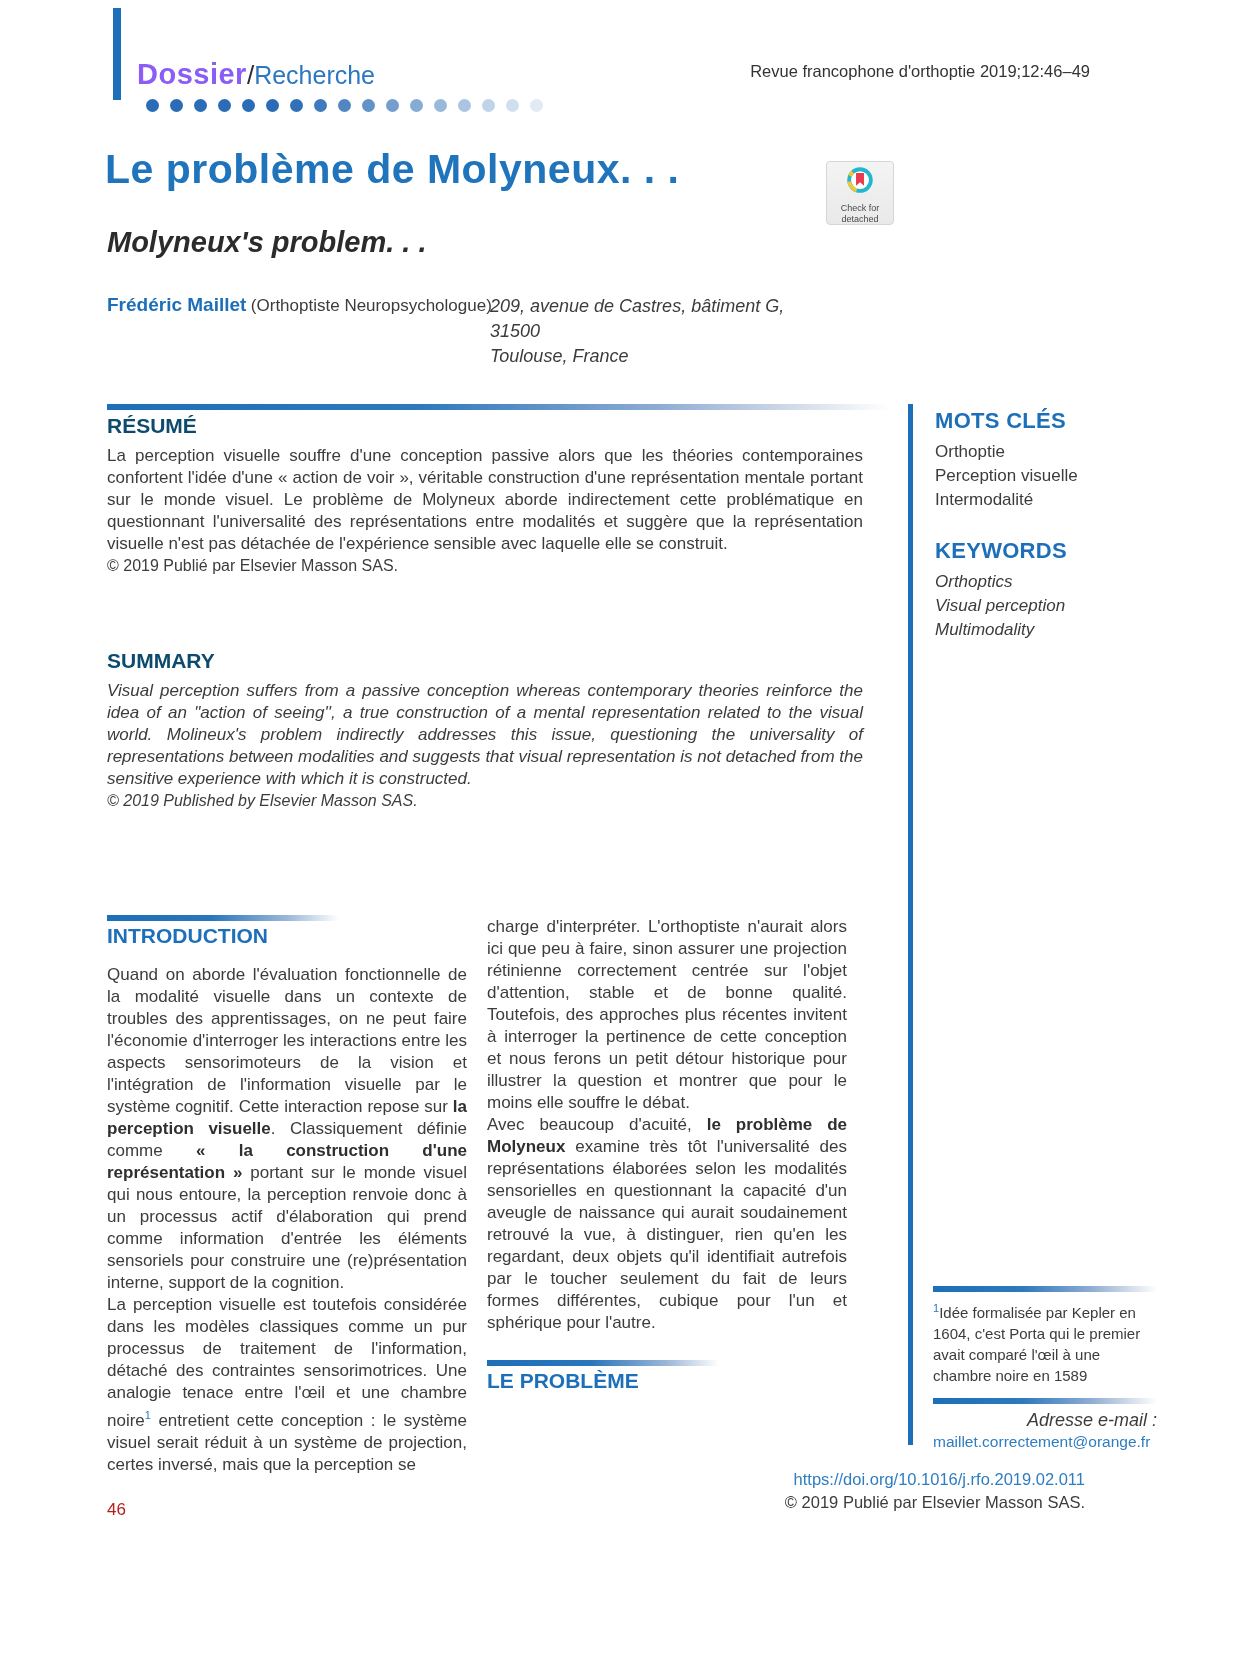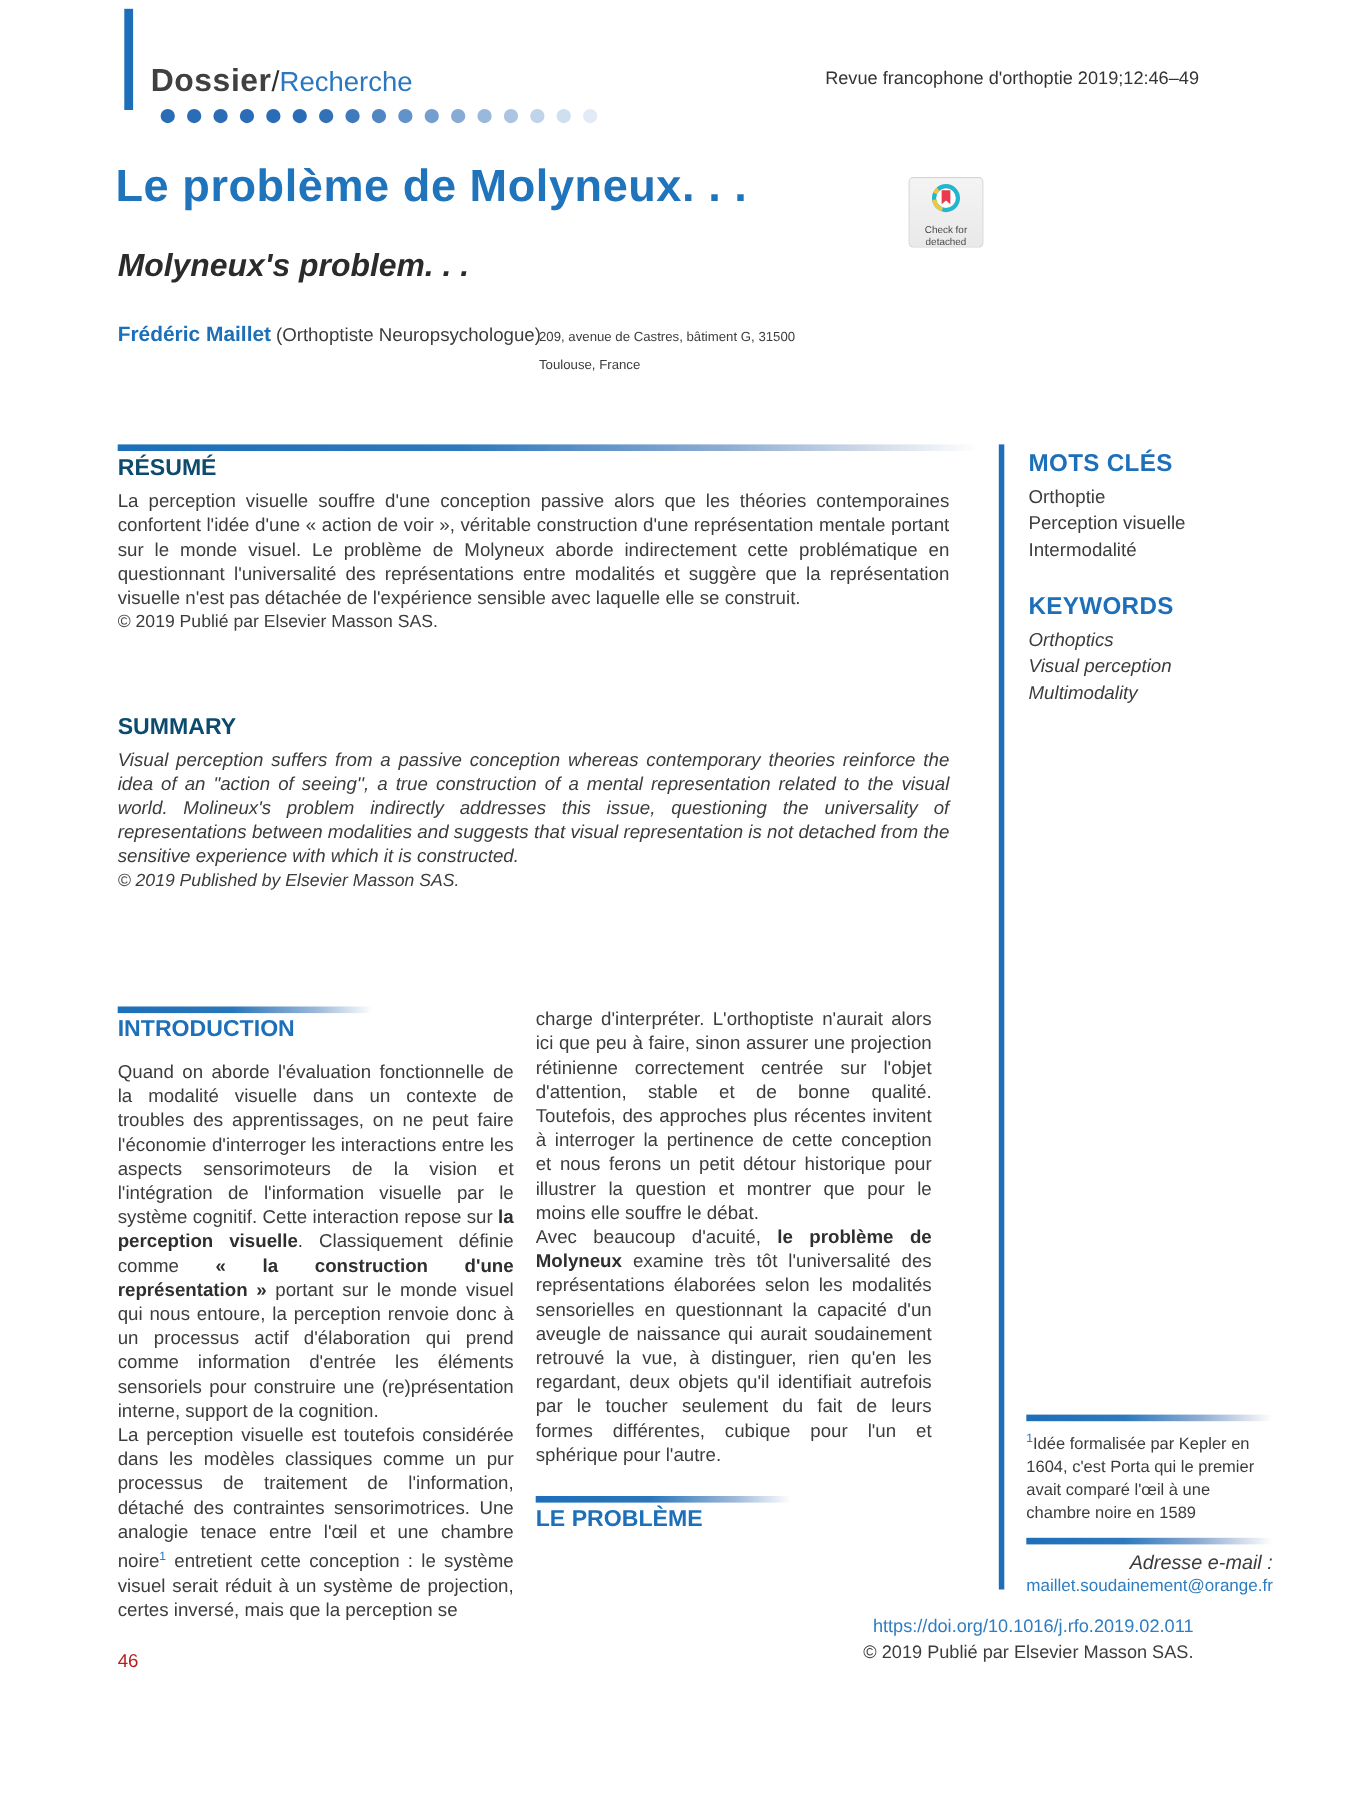--- a/index.html
+++ b/index.html
@@ -3,21 +3,21 @@
 <meta charset="utf-8">
 <style>
   * { margin:0; padding:0; box-sizing:border-box; }
   html,body { background:#ffffff; }
   body { font-family:"Liberation Sans", sans-serif; color:#3c3c3c; }
   .page { position:relative; width:1241px; height:1654px; background:#fff; overflow:hidden; }
 
   
   .vbar { position:absolute; left:113px; top:8px; width:8px; height:92px; background:#1c6fb8; }
   .brand { position:absolute; left:137px; top:58px; white-space:nowrap; }
-  .brand .b1 { font-size:29px; font-weight:bold; color:#404040; letter-spacing:.5px; }
+  .brand .b1 { font-size:29px; font-weight:bold; color:#8b5cf6; letter-spacing:.5px; }
   .brand .bsep { font-size:26px; color:#2d2d2d; font-weight:normal; }
   .brand .b2 { font-size:25px; color:#2b77c0; }
   .dots { position:absolute; left:146px; top:99px; display:flex; gap:11px; }
   .dots span { width:13px; height:13px; border-radius:50%; background:#2a6cb5; }
   .dots span:nth-child(7){opacity:.97}.dots span:nth-child(8){opacity:.9}
   .dots span:nth-child(9){opacity:.82}.dots span:nth-child(10){opacity:.74}
   .dots span:nth-child(11){opacity:.66}.dots span:nth-child(12){opacity:.57}
   .dots span:nth-child(13){opacity:.48}.dots span:nth-child(14){opacity:.4}
   .dots span:nth-child(15){opacity:.3}.dots span:nth-child(16){opacity:.22}
   .dots span:nth-child(17){opacity:.14}
@@ -27,21 +27,21 @@
   .title { position:absolute; left:105px; top:146px; font-size:41px; color:#1f74bc; letter-spacing:.5px; }
   .subtitle { position:absolute; left:107px; top:226px; font-size:29px; font-style:italic; color:#2b2b2b; }
 
   .badge { position:absolute; left:826px; top:161px; width:68px; height:64px; background:linear-gradient(#f4f4f4,#e9e9e9); border:1px solid #d6d6d6; border-radius:4px; text-align:center; padding-top:3px; cursor:pointer; }
   .badge .cap { font-size:9px; line-height:10.5px; color:#4a4a4a; }
 
   
   .author { position:absolute; left:107px; top:294px; white-space:nowrap; }
   .author .name { font-size:19px; font-weight:bold; color:#1c6fb8; }
   .author .role { font-size:17px; color:#3c3c3c; }
-  .address { position:absolute; left:490px; top:294px; font-size:12px; line-height:25px; color:#3c3c3c; width:320px; }
+  .address { position:absolute; left:490px; top:294px; font-size:18px; font-style:italic; line-height:25px; color:#3c3c3c; width:320px; }
 
   
   .rule { height:6px; background:linear-gradient(90deg,#1c6fb8 0%,#2e79bd 40%,#8cabd2 70%,#d3dce9 88%,rgba(255,255,255,0) 100%); }
   .rule-sm { width:232px; height:6px; background:linear-gradient(90deg,#1c6fb8 0%,#2a76bb 45%,#9db8d8 78%,rgba(255,255,255,0) 100%); }
 
   
   .resume { position:absolute; left:107px; top:404px; width:783px; }
   .resume h2, .summary h2 { font-size:21px; color:#0c4a6e; margin-top:4px; }
   .abs-body { margin-top:7px; font-size:17px; line-height:22px; text-align:justify; width:756px; color:#3c3c3c; }
   .abs-copy { font-size:16px; margin-top:2px; color:#3c3c3c; }
@@ -182,21 +182,21 @@
   </div>
 
   <div class="footnote">
     <div class="rule"></div>
     <div class="txt"><sup class="fn">1</sup><span>Idée formalisée par Kepler en 1604, c'est Porta qui le premier avait comparé l'œil à une chambre noire en 1589</span></div>
   </div>
 
   <div class="email-block">
     <div class="rule"></div>
     <div class="lbl">Adresse e-mail :</div>
-    <div class="val">maillet.soudainement@orange.fr</div>
+    <div class="val">maillet.correctement@orange.fr</div>
   </div>
 
   <div class="doi-block">
     <div class="doi">https://doi.org/10.1016/j.rfo.2019.02.011</div>
     <div class="copy">© 2019 Publié par Elsevier Masson SAS.</div>
   </div>
   <div class="page-num">46</div>
 
 </div>
 

